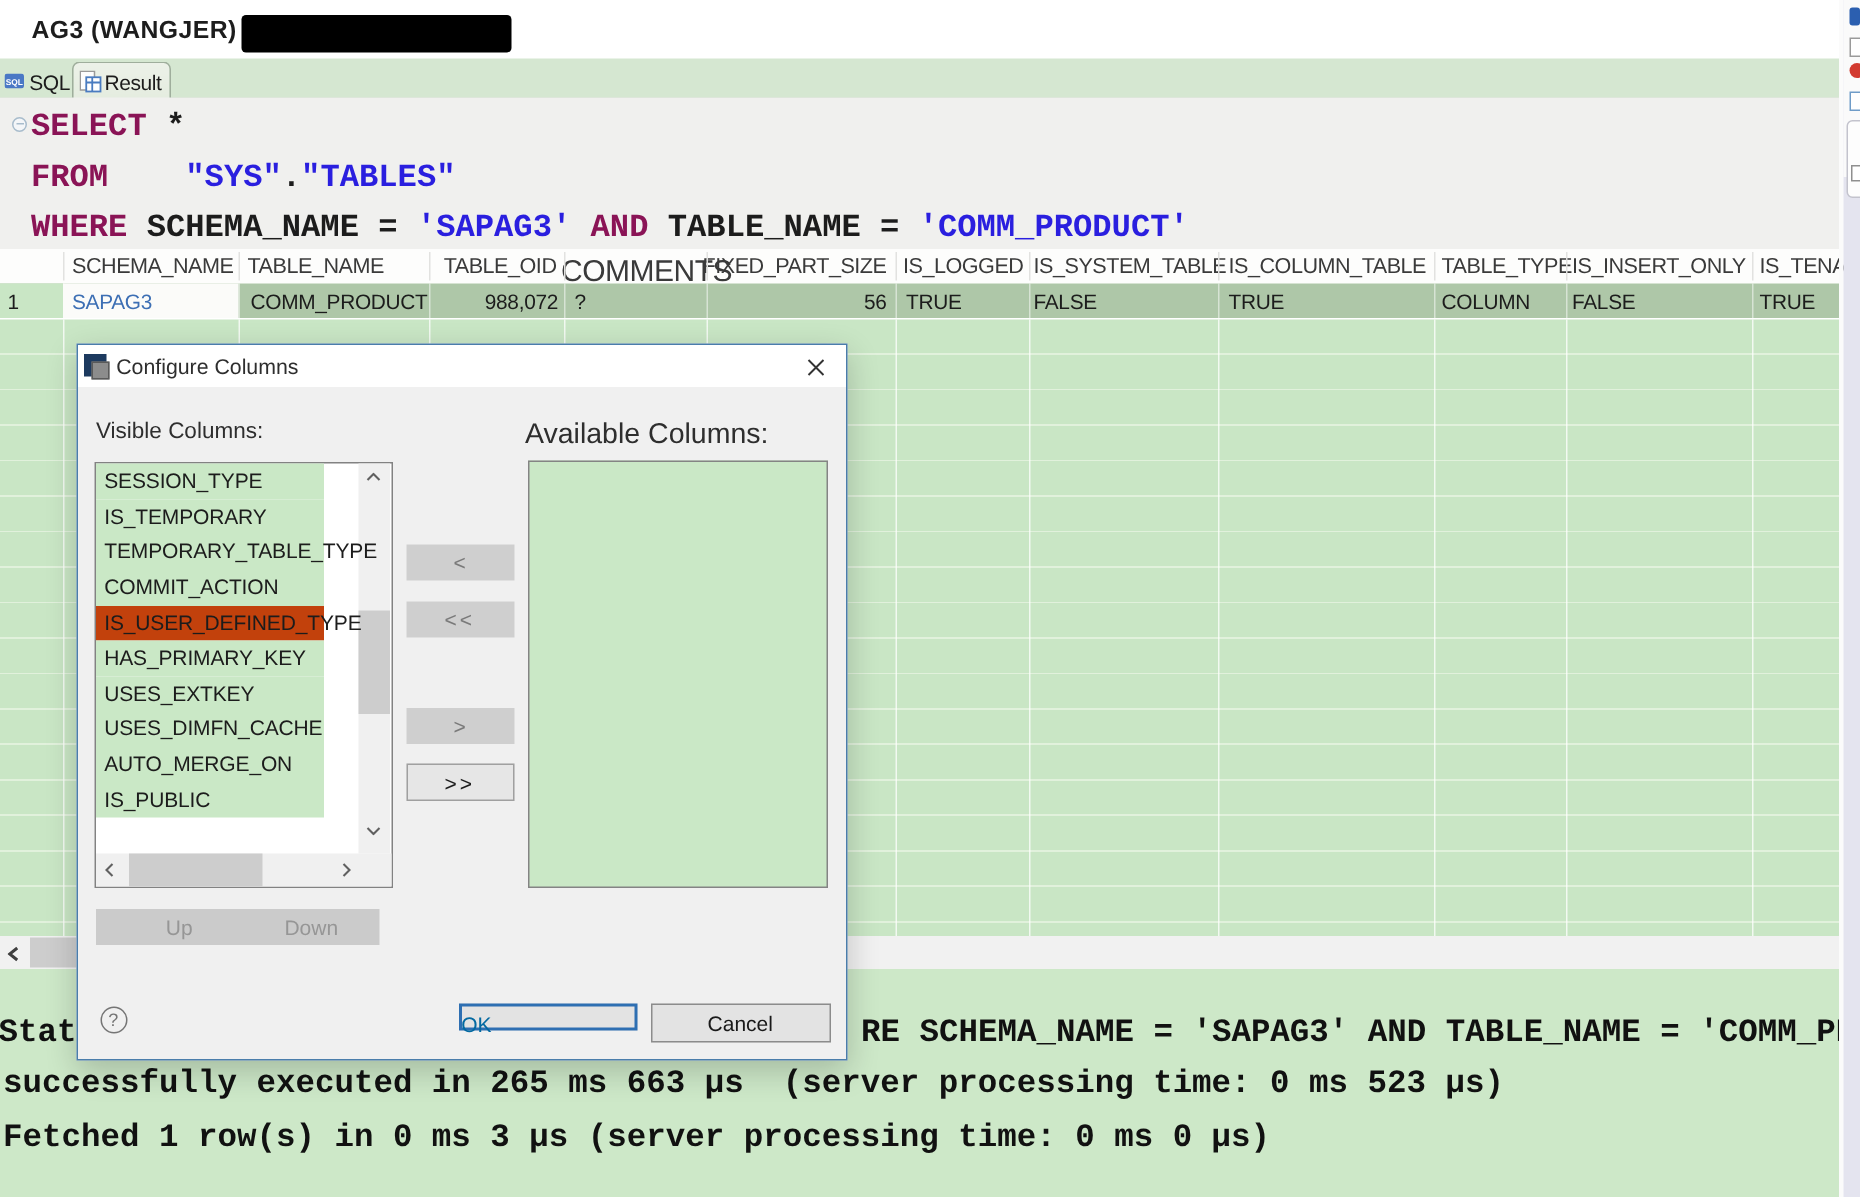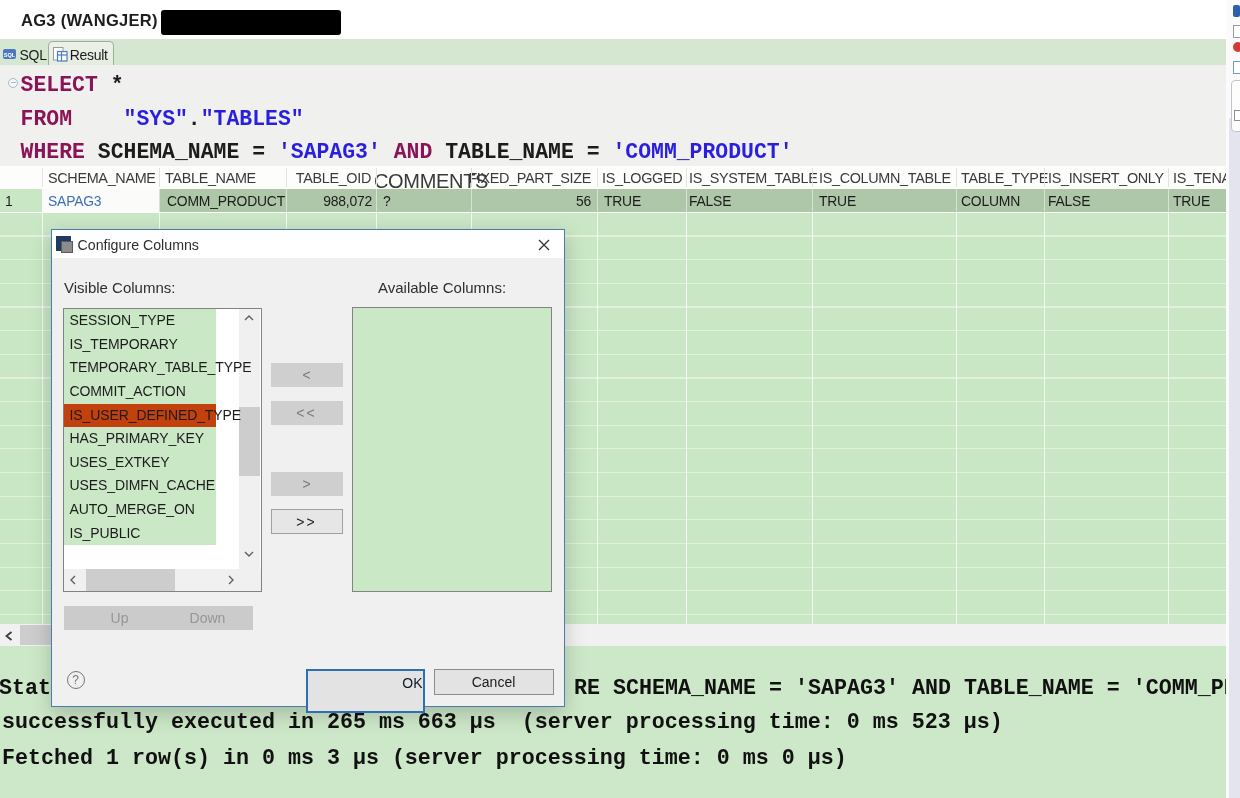--- a/index.html
+++ b/index.html
@@ -141,21 +141,21 @@
 
   <div class="abs" style="left:0;top:0;width:512px;height:28px;background:#ffffff;"></div>
   <div class="abs" style="left:4px;top:6px;width:15px;height:15px;background:#1d3a5f;"></div>
   <div class="abs" style="left:9px;top:11px;width:10px;height:10px;background:#8c8c8c;border:1px solid #5a5a5a;"></div>
   <div class="abs" style="left:26px;top:6.5px;font-size:14.2px;color:#2e2e2e;">Configure Columns</div>
   <svg class="abs" style="left:486px;top:9px;" width="12" height="12" viewBox="0 0 12 12">
       <path d="M1 1 L11 11 M11 1 L1 11" stroke="#333" stroke-width="1.3"></path>
     </svg>
 
   <div class="abs" style="left:12.5px;top:49px;font-size:15px;color:#2e2e2e;">Visible Columns:</div>
-  <div class="abs" style="left:298.5px;top:49px;font-size:15px;color:#2e2e2e;margin-left:28px;">Available Columns:</div>
+  <div class="abs" style="left:298.5px;top:49px;font-size:19px;color:#2e2e2e;">Available Columns:</div>
 
   <div class="abs" style="left:11px;top:78px;width:197px;height:282px;background:#ffffff;border:1px solid #828282;">
     <div id="vislist" class="abs" style="left:0;top:0;width:152px;z-index:2;">
         <div style="height:23.65px;background:#cae8c6;color:#1c1c1c;font-size:14px;line-height:23.65px;padding-left:6px;white-space:nowrap;overflow:visible;letter-spacing:-0.1px;">SESSION_TYPE</div>
         <div style="height:23.65px;background:#cae8c6;color:#1c1c1c;font-size:14px;line-height:23.65px;padding-left:6px;white-space:nowrap;overflow:visible;letter-spacing:-0.1px;">IS_TEMPORARY</div>
         <div style="height:23.65px;background:#cae8c6;color:#1c1c1c;font-size:14px;line-height:23.65px;padding-left:6px;white-space:nowrap;overflow:visible;letter-spacing:-0.1px;">TEMPORARY_TABLE_TYPE</div>
         <div style="height:23.65px;background:#cae8c6;color:#1c1c1c;font-size:14px;line-height:23.65px;padding-left:6px;white-space:nowrap;overflow:visible;letter-spacing:-0.1px;">COMMIT_ACTION</div>
         <div style="height:23.65px;background:#c2410c;color:#1c1c1c;font-size:14px;line-height:23.65px;padding-left:6px;white-space:nowrap;overflow:visible;letter-spacing:-0.1px;">IS_USER_DEFINED_TYPE</div>
         <div style="height:23.65px;background:#cae8c6;color:#1c1c1c;font-size:14px;line-height:23.65px;padding-left:6px;white-space:nowrap;overflow:visible;letter-spacing:-0.1px;">HAS_PRIMARY_KEY</div>
         <div style="height:23.65px;background:#cae8c6;color:#1c1c1c;font-size:14px;line-height:23.65px;padding-left:6px;white-space:nowrap;overflow:visible;letter-spacing:-0.1px;">USES_EXTKEY</div>
@@ -190,15 +190,15 @@
   <div class="abs" style="left:219px;top:133px;width:72px;height:24px;background:#cfcfcf;color:#7a7a7a;font-size:14px;text-align:center;line-height:24px;">&lt;</div>
   <div class="abs" style="left:219px;top:171px;width:72px;height:24px;background:#cfcfcf;color:#7a7a7a;font-size:14px;text-align:center;line-height:24px;letter-spacing:2px;">&lt;&lt;</div>
   <div class="abs" style="left:219px;top:242px;width:72px;height:24px;background:#cfcfcf;color:#7a7a7a;font-size:14px;text-align:center;line-height:24px;">&gt;</div>
   <div class="abs" style="left:219px;top:279px;width:72px;height:25px;background:#e6e6e6;border:1px solid #a0a0a0;color:#1c1c1c;font-size:14px;text-align:center;line-height:25px;letter-spacing:2px;box-sizing:border-box;">&gt;&gt;</div>
 
   <div class="abs" style="left:12px;top:376px;width:112px;height:24px;background:#cbcbcb;color:#969696;font-size:14px;text-align:center;line-height:24px;">Up</div>
   <div class="abs" style="left:111px;top:376px;width:90px;height:24px;background:#cbcbcb;color:#969696;font-size:14px;text-align:center;line-height:24px;">Down</div>
 
   <div class="abs" style="left:15px;top:441px;width:16px;height:16px;border:1.5px solid #757575;border-radius:50%;color:#757575;font-size:12px;text-align:center;line-height:16px;">?</div>
 
-  <div class="abs" style="left:254px;top:439px;width:119px;height:44px;background:#e3e3e3;border:2px solid #2e6fb2;color:#0f172a;font-size:14px;text-align:right;line-height:25px;box-sizing:border-box;">OK</div>
+  <div class="abs" style="left:254px;top:439px;width:119px;height:18px;background:#e3e3e3;border:2px solid #2e6fb2;color:#0369a1;font-size:14px;text-align:left;line-height:25px;box-sizing:border-box;">OK</div>
   <div class="abs" style="left:382px;top:439px;width:120px;height:26px;background:#e3e3e3;border:1px solid #8c8c8c;color:#1a1a1a;font-size:14px;text-align:center;line-height:25px;box-sizing:border-box;">Cancel</div>
 </div>
 
 </body></html>

